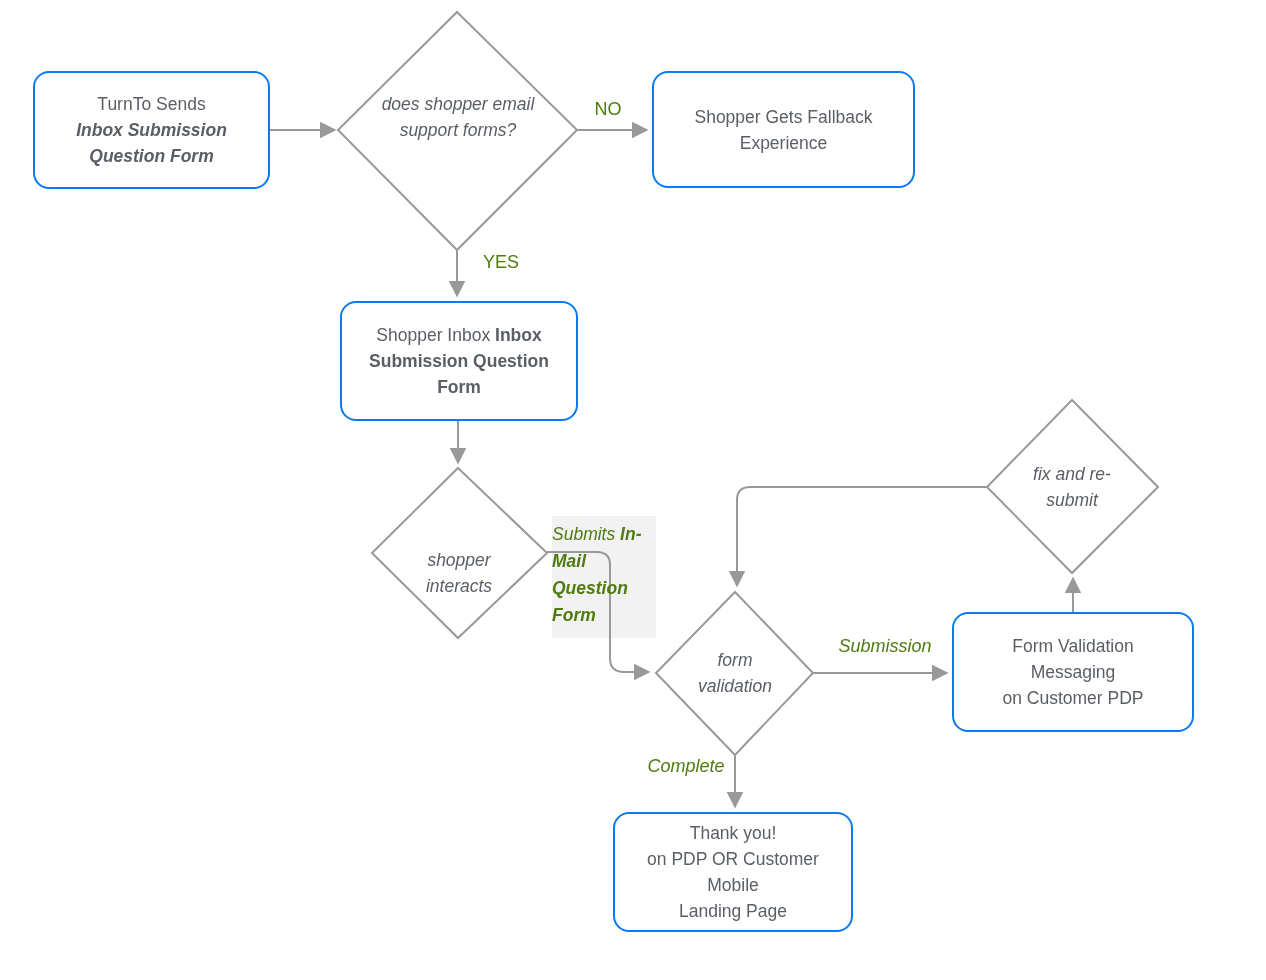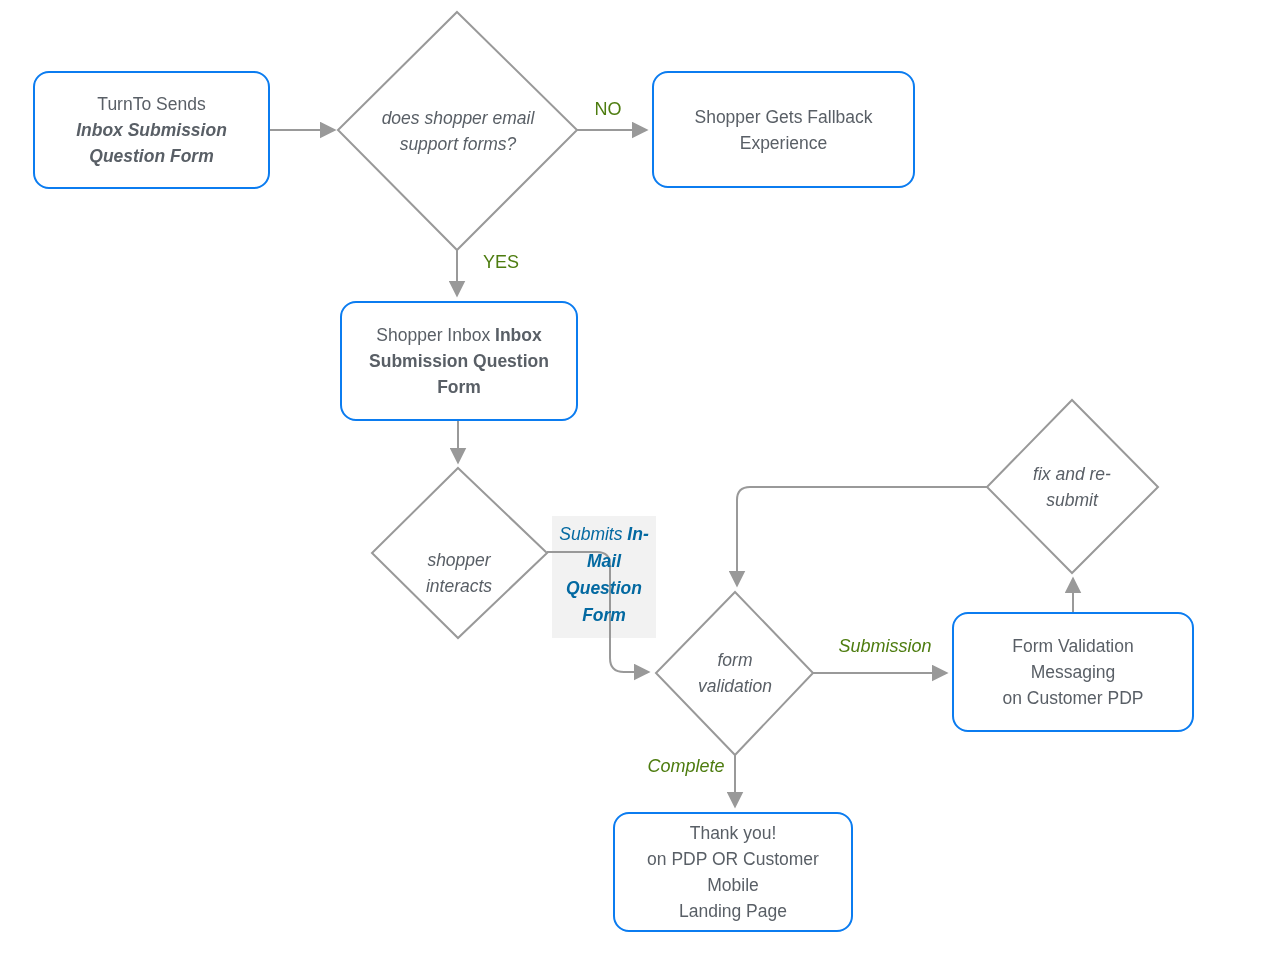--- a/index.html
+++ b/index.html
@@ -39,22 +39,22 @@
     transform:translate(-50%,-50%);
     color:#4d7c0f;
     font-size:18px;
     white-space:nowrap;
   }
   .link-label{
     position:absolute;
     left:552px;top:516px;width:104px;height:122px;
     box-sizing:border-box;
     padding-top:5px;
-    text-align:center;
-    color:#0369a1;
+    text-align:left;
+    color:#4d7c0f;
     font-style:italic;
     font-size:17.5px;line-height:27px;
   }
 </style>
 </head>
 <body>
 
 <div class="canvas">
 
   <svg class="layer" width="1266" height="980" viewBox="0 0 1266 980">
@@ -112,21 +112,21 @@
 
   <div class="node" style="left:613px;top:812px;width:240px;height:120px;">
     <div>
       <div>Thank you!</div>
       <div>on PDP OR Customer</div>
       <div>Mobile</div>
       <div>Landing Page</div>
     </div>
   </div>
 
-  <div class="dtext" style="left:458px;top:131px;width:160px;">does shopper email support forms?</div>
+  <div class="dtext" style="left:458px;top:117px;width:160px;">does shopper email support forms?</div>
   <div class="dtext" style="left:459px;top:553px;width:110px;margin-top:20px;">shopper interacts</div>
   <div class="dtext" style="left:735px;top:673px;width:110px;">form validation</div>
   <div class="dtext" style="left:1072px;top:487px;width:110px;">fix and re-submit</div>
 
   <div class="elabel" style="left:608px;top:109px;">NO</div>
   <div class="elabel" style="left:501px;top:262px;">YES</div>
   <div class="elabel italic" style="left:885px;top:646px;">Submission</div>
   <div class="elabel italic" style="left:686px;top:766px;">Complete</div>
 
   <div class="link-label">

